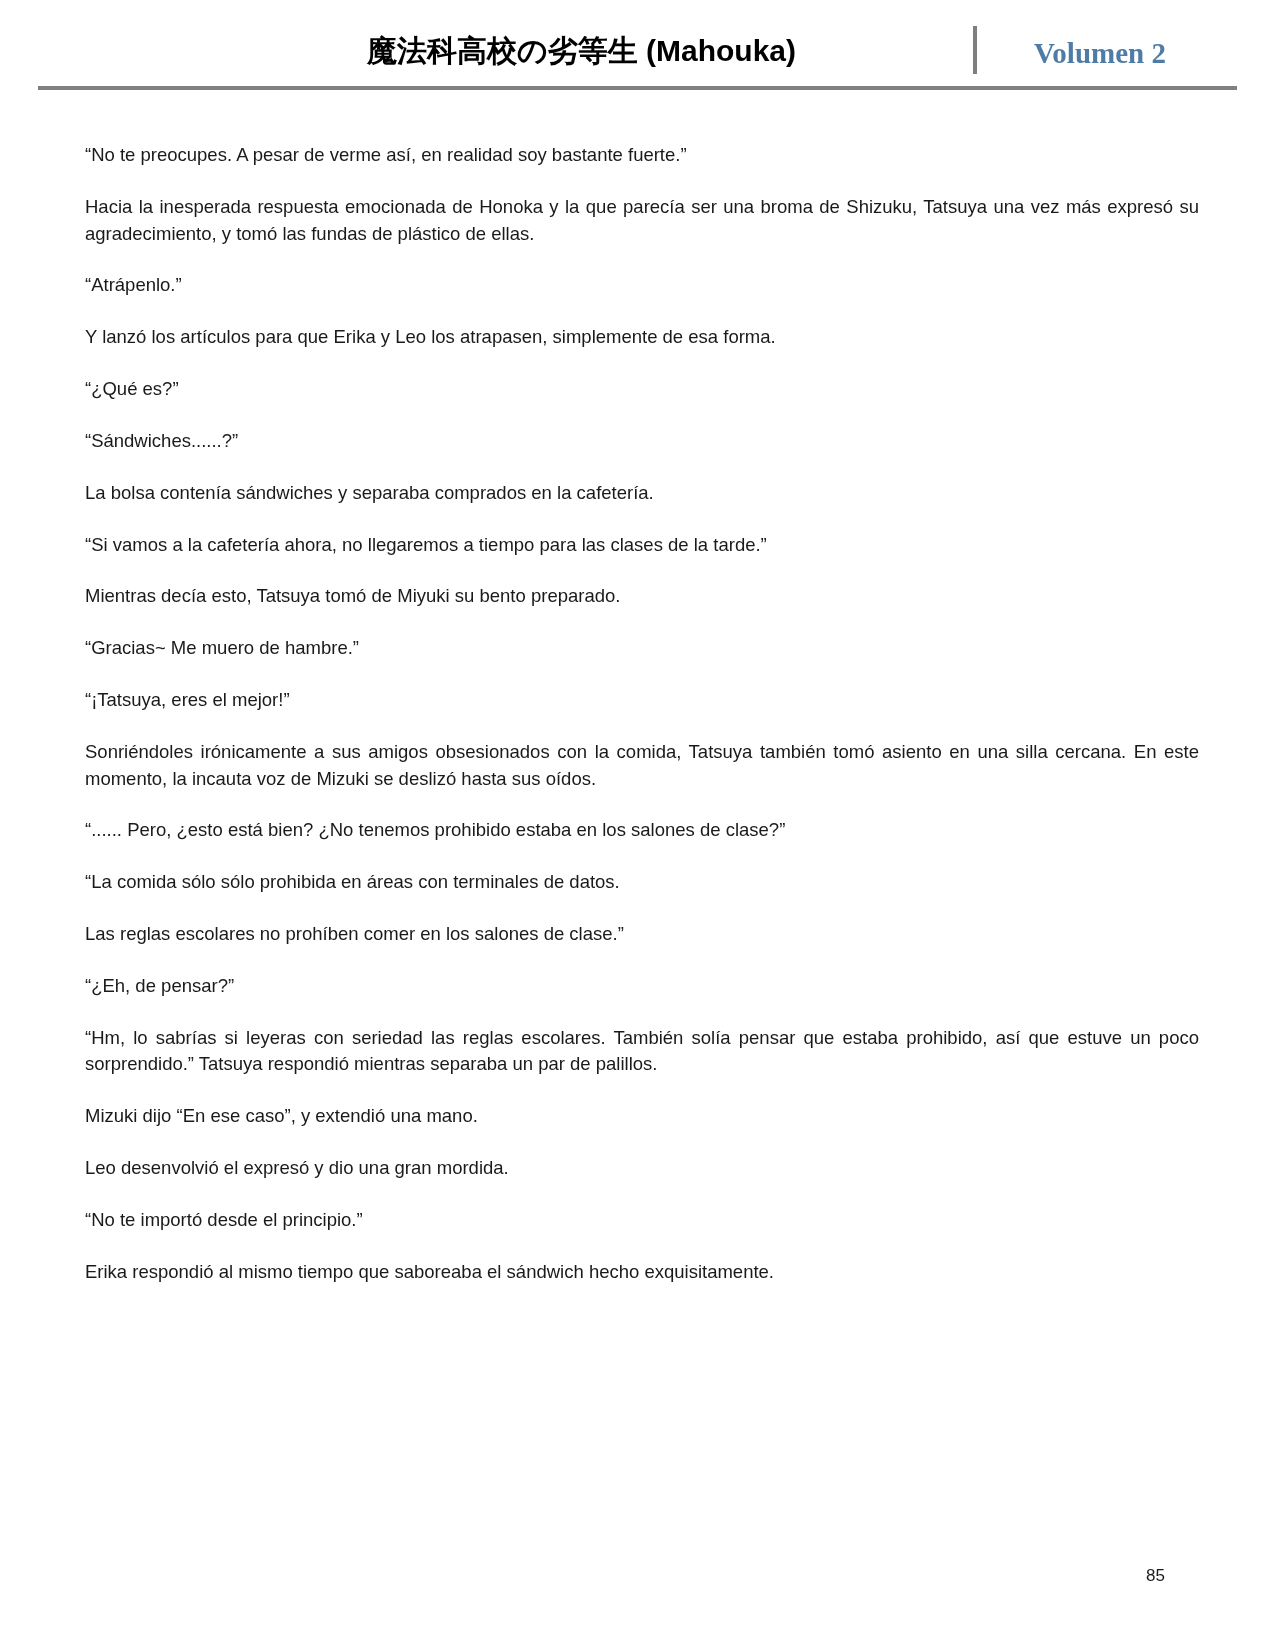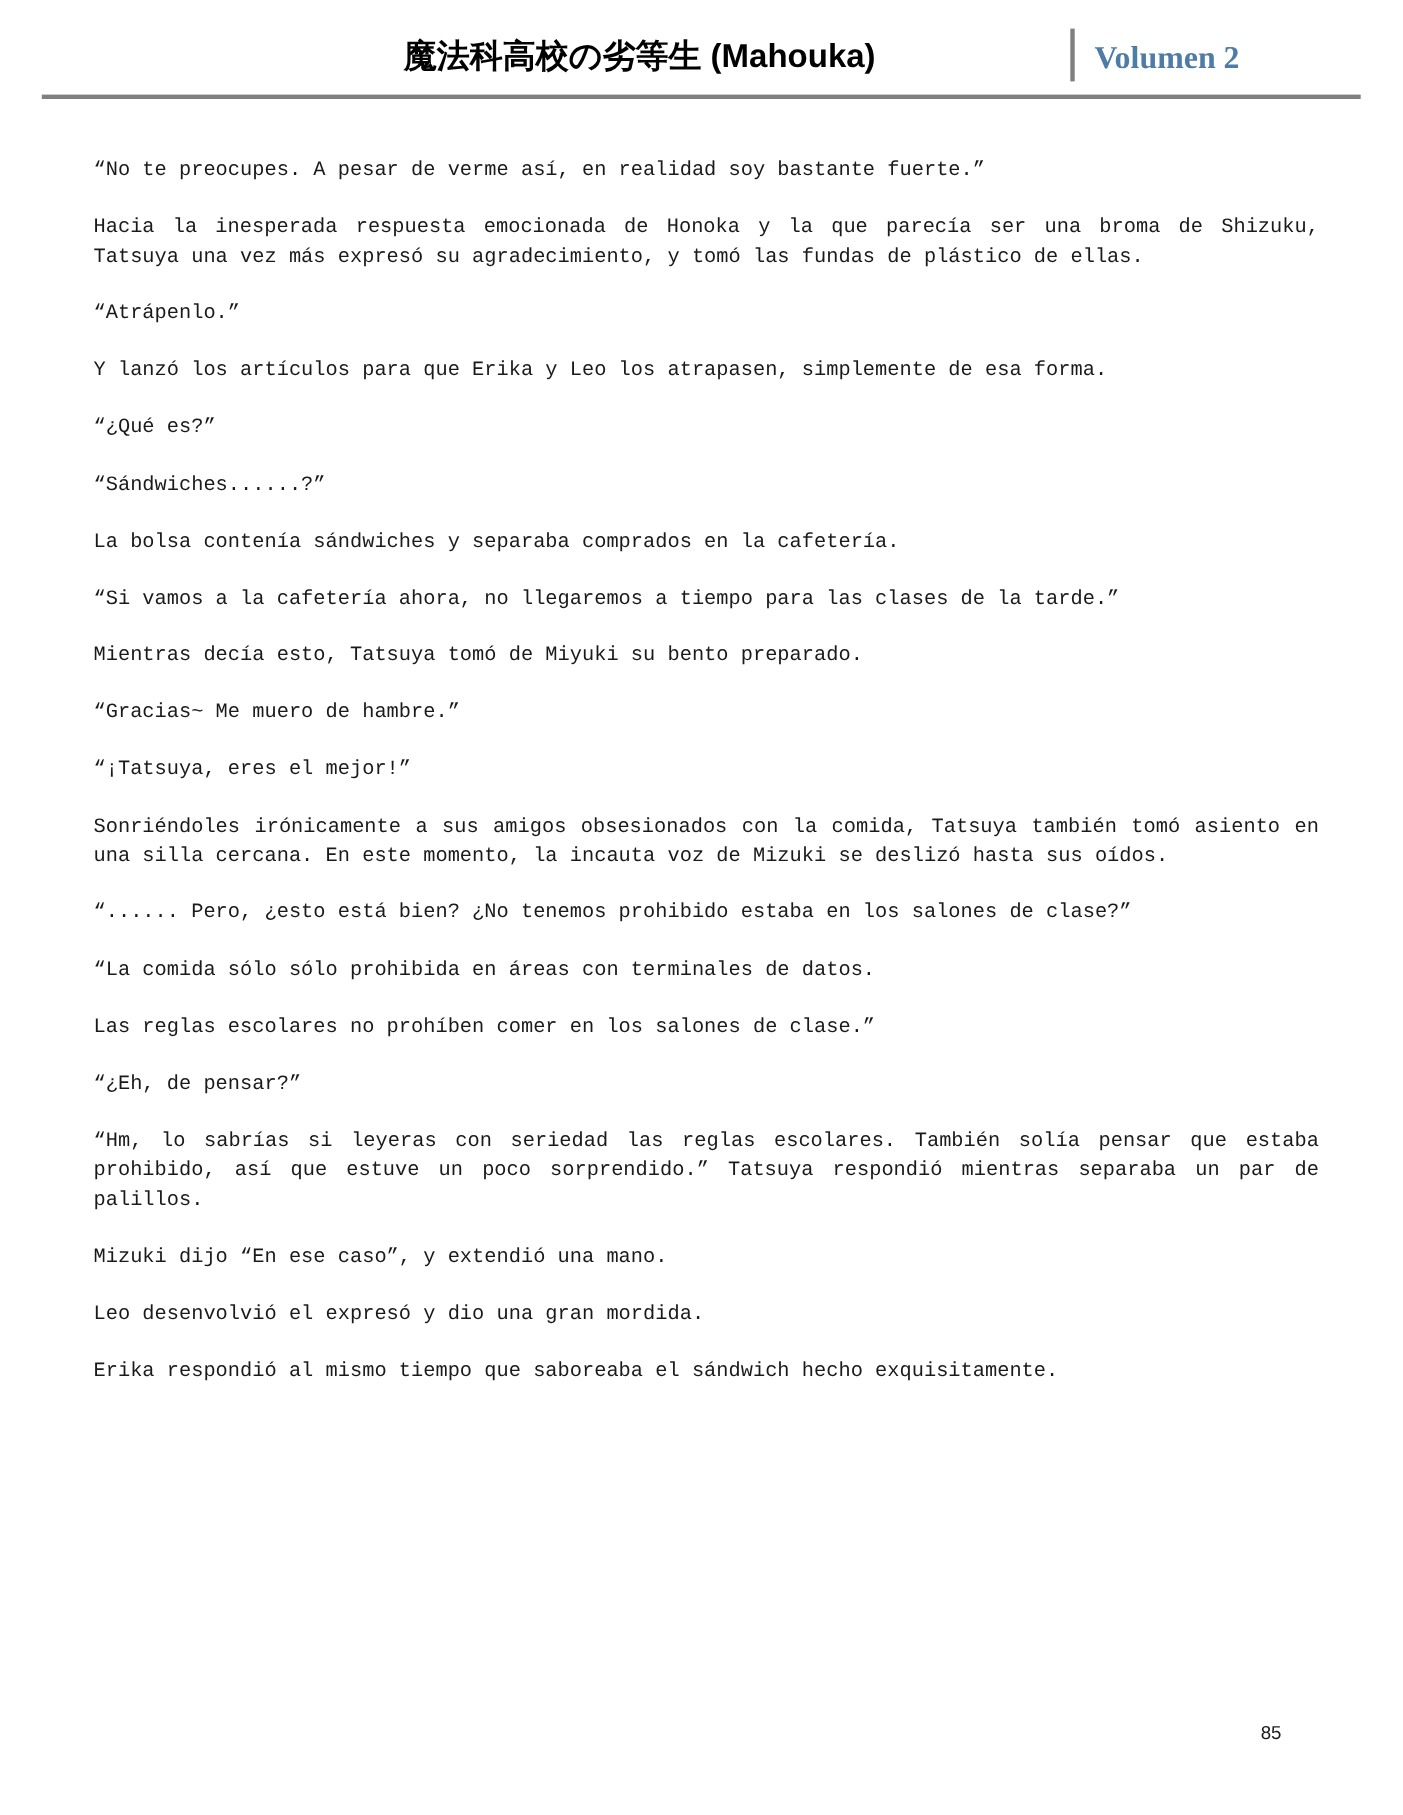--- a/index.html
+++ b/index.html
@@ -49,42 +49,41 @@
   }
   .header-sep {
     width: 4px;
     align-self: flex-end;
     height: 48px;
     background: #7f7f7f;
     margin: 0 18px 2px 0;
   }
   .header-volume {
     width: 210px;
-    text-align: left;
+    text-align: center;
     font-family: "Liberation Serif", serif;
     font-size: 29px;
     font-weight: bold;
     color: #4f7ca6;
     padding-bottom: 6px;
     white-space: nowrap;
   }
   .header-rule {
     position: absolute;
     left: 38px;
     right: 38px;
     top: 86px;
     height: 4px;
     background: #808080;
   }
 
   
   .content {
     padding: 46px 76px 0 85px;
     box-sizing: border-box;
-    font-family: Liberation Mono, monospace;
   }
   .para {
     font-size: 18.5px;
     line-height: 1.45;
     margin: 0 0 25px 0;
     color: #1a1a1a;
     text-align: justify;
     text-justify: inter-word;
   }
 
@@ -128,20 +127,21 @@
     <p class="para">“Gracias~ Me muero de hambre.”</p>
     <p class="para">“¡Tatsuya, eres el mejor!”</p>
     <p class="para">Sonriéndoles irónicamente a sus amigos obsesionados con la comida, Tatsuya también tomó asiento en una silla cercana. En este momento, la incauta voz de Mizuki se deslizó hasta sus oídos.</p>
     <p class="para">“...... Pero, ¿esto está bien? ¿No tenemos prohibido estaba en los salones de clase?”</p>
     <p class="para">“La comida sólo sólo prohibida en áreas con terminales de datos.</p>
     <p class="para">Las reglas escolares no prohíben comer en los salones de clase.”</p>
     <p class="para">“¿Eh, de pensar?”</p>
     <p class="para">“Hm, lo sabrías si leyeras con seriedad las reglas escolares. También solía pensar que estaba prohibido, así que estuve un poco sorprendido.” Tatsuya respondió mientras separaba un par de palillos.</p>
     <p class="para">Mizuki dijo “En ese caso”, y extendió una mano.</p>
     <p class="para">Leo desenvolvió el expresó y dio una gran mordida.</p>
+    <p class="para">“No te importó desde el principio.”</p>
     <p class="para">Erika respondió al mismo tiempo que saboreaba el sándwich hecho exquisitamente.</p>
   </div>
 
   <div class="footer">
     <span>85</span>
   </div>
 
 </div>
 
 </body></html>

